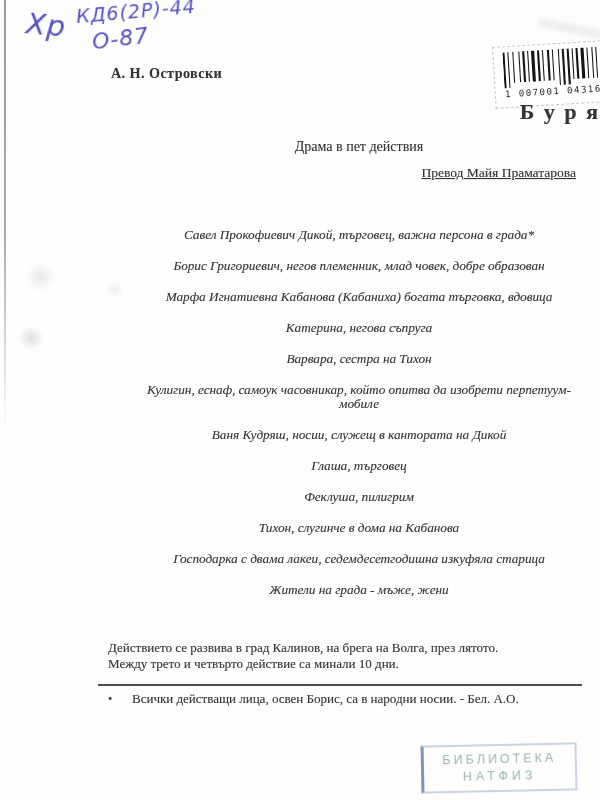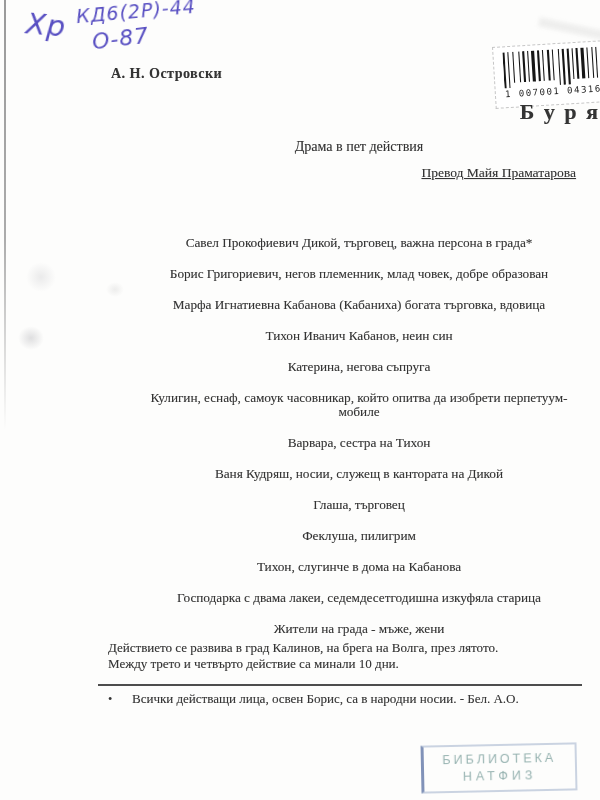--- a/index.html
+++ b/index.html
@@ -58,21 +58,21 @@
   .translator{
     position:absolute;left:118px;top:165px;width:458px;text-align:right;
     font-size:13.5px;text-shadow:0.3px 0.3px 0.5px rgba(50,50,50,0.3);text-decoration:underline;
   }
 
   .cast{
     position:absolute;left:118px;top:228px;width:482px;text-align:center;
     font-size:13.2px;line-height:14px;
     text-shadow:0.3px 0.3px 0.5px rgba(50,50,50,0.3);
   }
-  .cast-line{margin:8px auto 17px auto;}
+  .cast-line{margin:0 auto 17px auto;font-style:italic;}
   .cast-line.wraps{max-width:432px;}
 
   .setting{
     position:absolute;left:108px;top:640px;width:482px;
     font-size:13px;line-height:16px;
     text-shadow:0.3px 0.3px 0.5px rgba(50,50,50,0.3);
   }
 
   .rule{position:absolute;left:98px;top:684px;width:484px;height:2px;background:#4d4d4d;}
 
@@ -145,24 +145,23 @@
   </div>
 
   <div class="title">Б у р я</div>
   <div class="subtitle">Драма в пет действия</div>
   <div class="translator">Превод Майя Праматарова</div>
 
   <div class="cast">
     <div class="cast-line">Савел Прокофиевич Дикой, търговец, важна персона в града*</div>
     <div class="cast-line">Борис Григориевич, негов племенник, млад човек, добре образован</div>
     <div class="cast-line">Марфа Игнатиевна Кабанова (Кабаниха) богата търговка, вдовица</div>
-    <div class="cast-line">Тихон Иванич Кабанов, неин син</div>
     <div class="cast-line">Катерина, негова съпруга</div>
+    <div class="cast-line">Варвара, сестра на Тихон</div>
     <div class="cast-line wraps">Кулигин, еснаф, самоук часовникар, който опитва да изобрети перпетуум-мобиле</div>
-    <div class="cast-line">Варвара, сестра на Тихон</div>
     <div class="cast-line">Ваня Кудряш, носии, служещ в кантората на Дикой</div>
     <div class="cast-line">Глаша, търговец</div>
     <div class="cast-line">Феклуша, пилигрим</div>
     <div class="cast-line">Тихон, слугинче в дома на Кабанова</div>
     <div class="cast-line">Господарка с двама лакеи, седемдесетгодишна изкуфяла старица</div>
     <div class="cast-line">Жители на града - мъже, жени</div>
   </div>
 
   <div class="setting">
     <div>Действието се развива в град Калинов, на брега на Волга, през лятото.</div>

